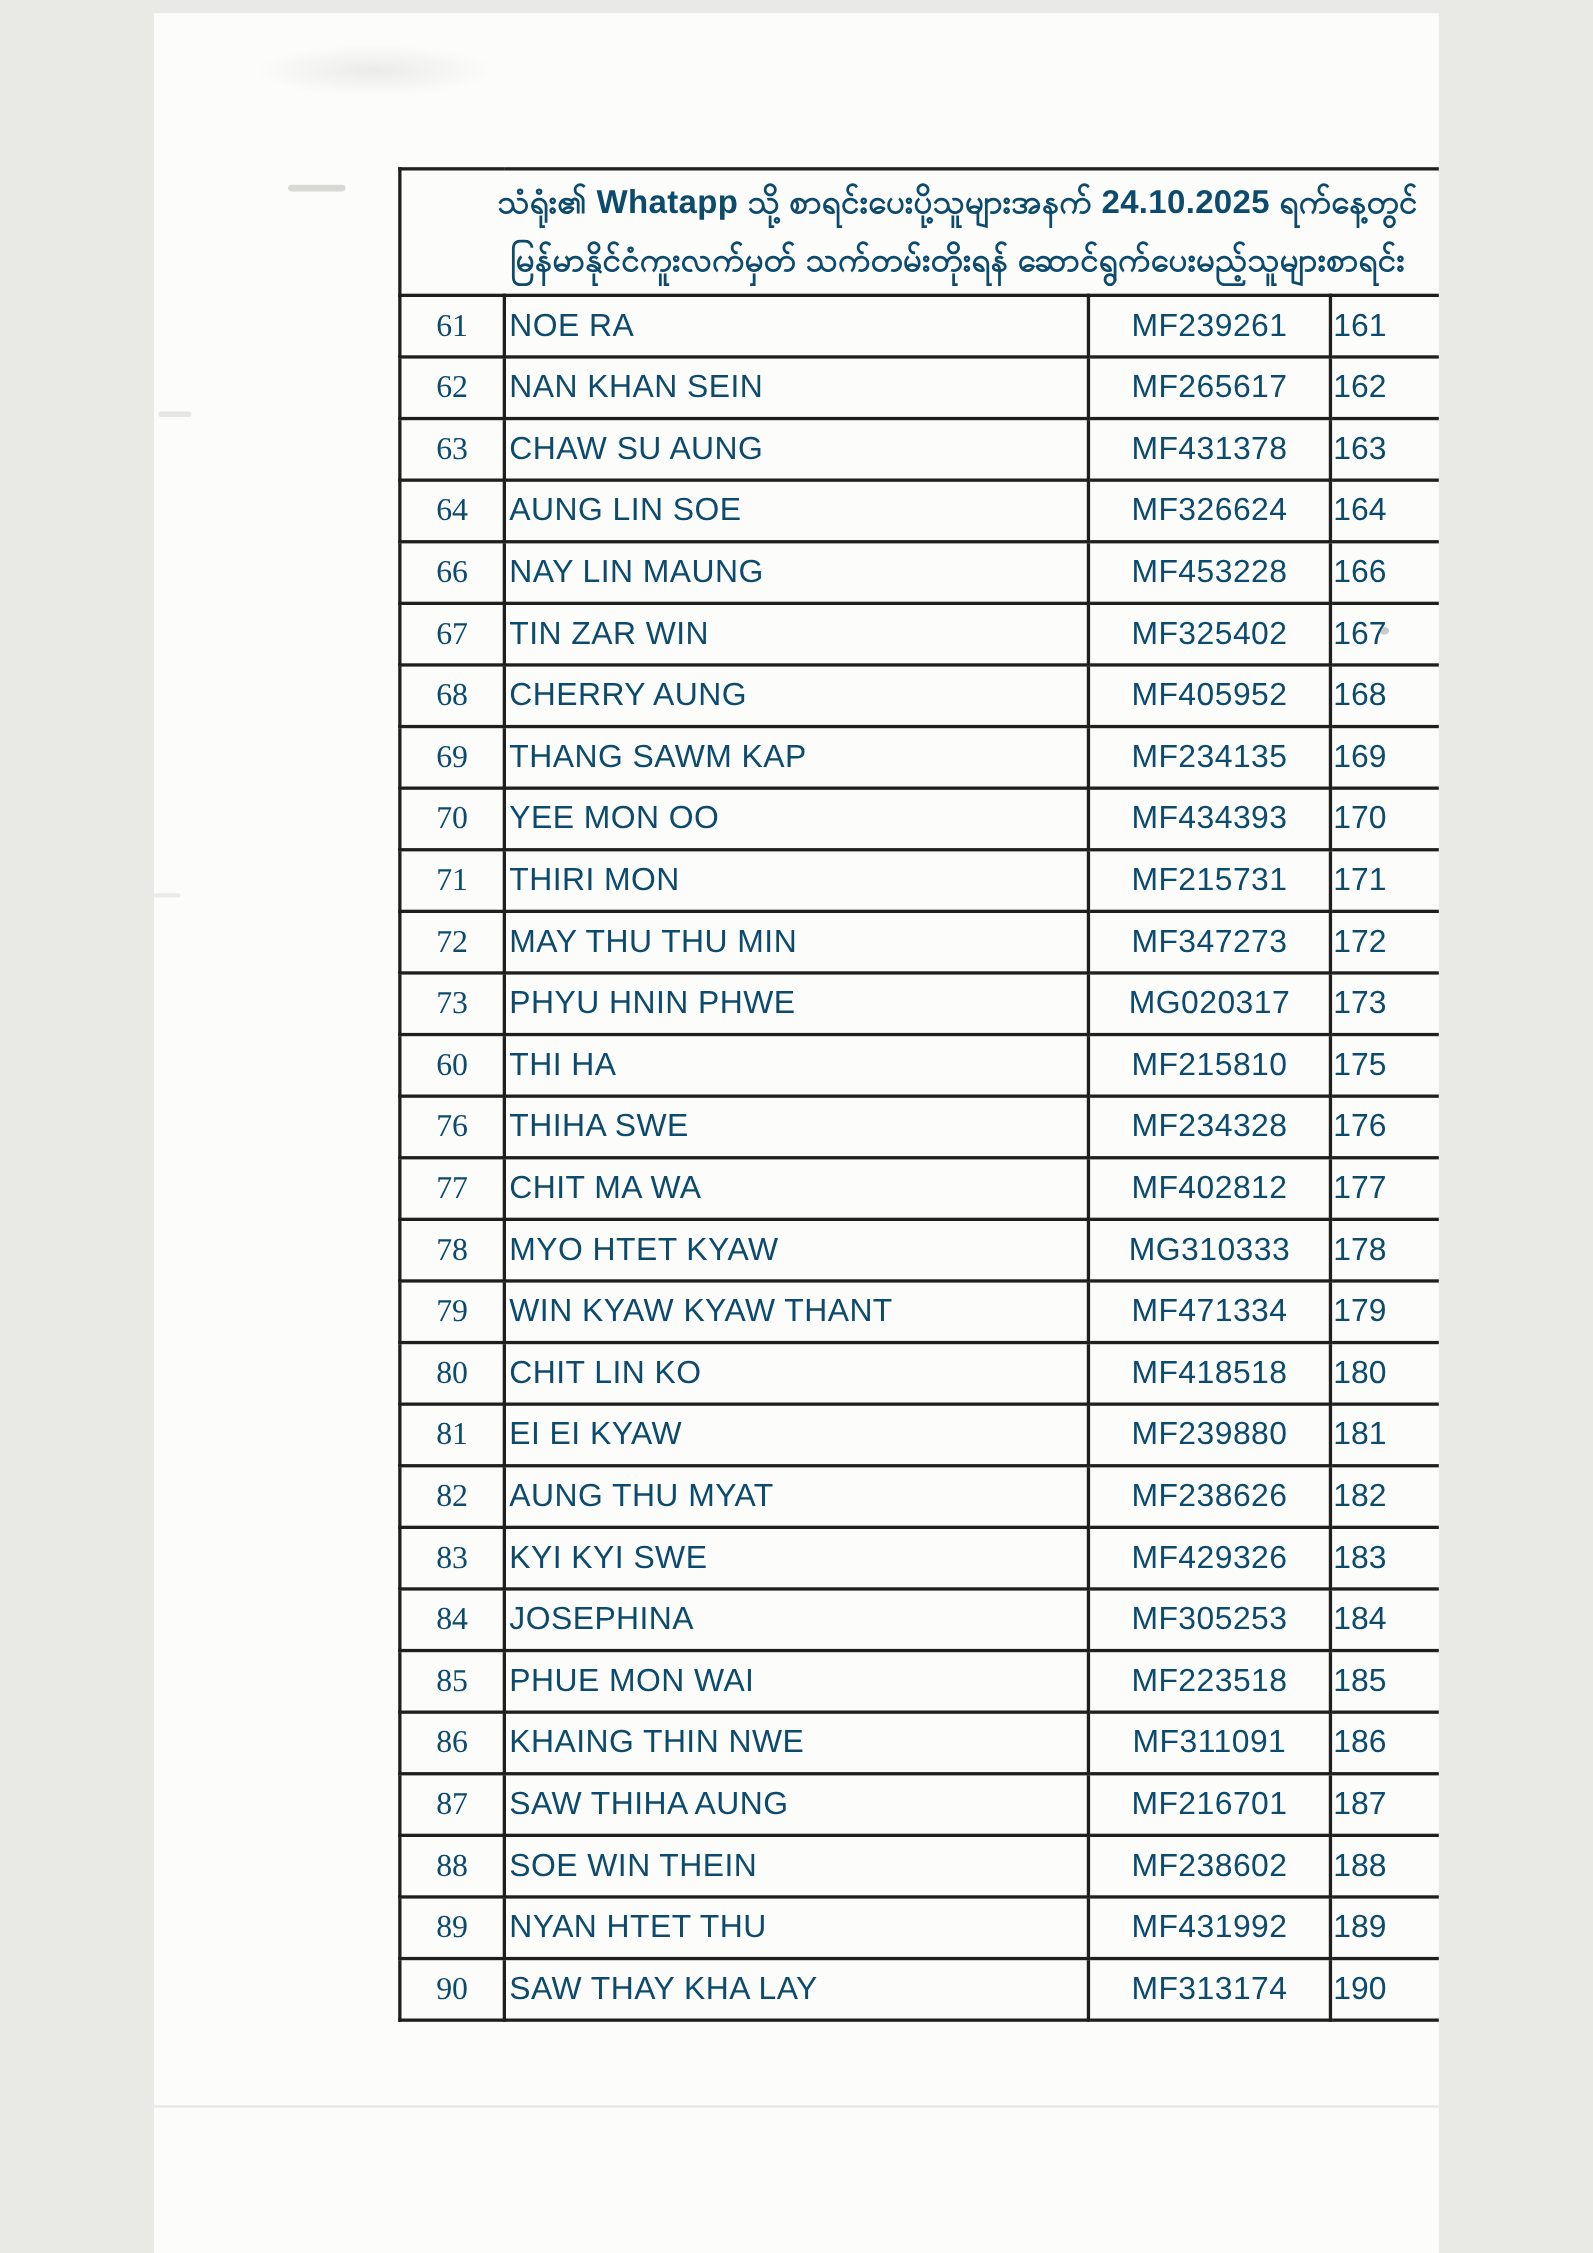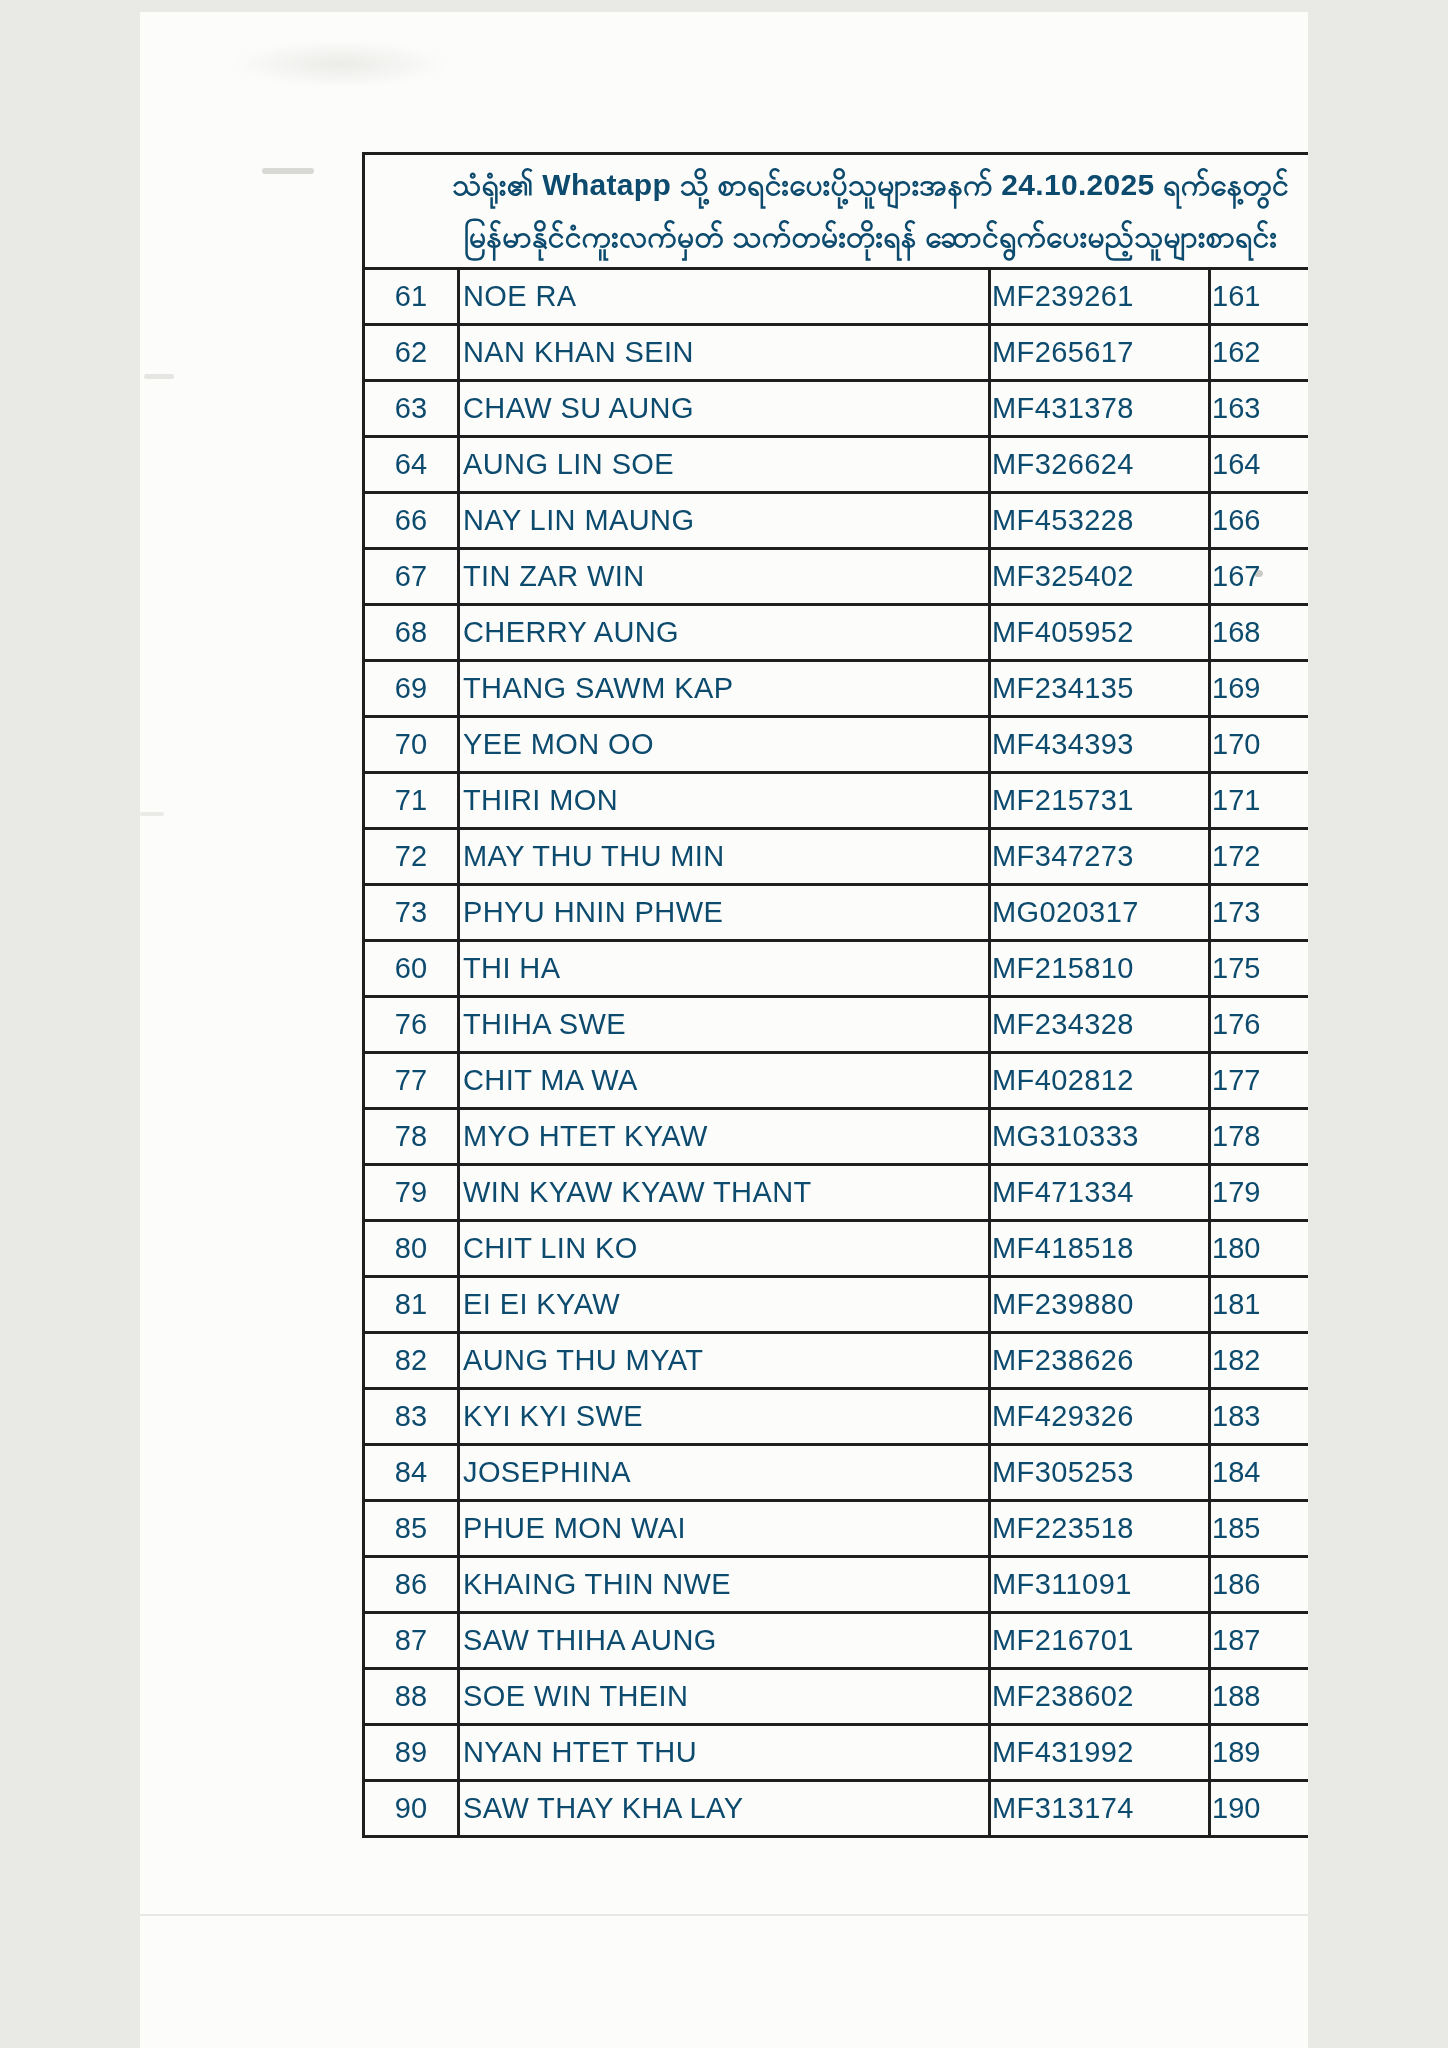--- a/index.html
+++ b/index.html
@@ -45,23 +45,23 @@
     height: 108px;
     text-align: center;
     vertical-align: middle;
     font-weight: bold;
     font-size: 30px;
     line-height: 1.75;
     letter-spacing: 0.3px;
     padding: 2px 8px;
   }
   tr.data-row { height: 56px; }
-  td.no   { text-align: center; font-size: 29px; }
+  td.no   { text-align: center; font-size: 29px; font-family: Liberation Serif, serif; }
   td.name { padding-left: 3px; font-size: 29px; letter-spacing: 0.4px; }
-  td.pp   { text-align: left; font-size: 29px; letter-spacing: 0.4px; }
+  td.pp   { text-align: center; font-size: 29px; letter-spacing: 0.4px; }
   td.seq  { text-align: left; font-size: 29px; }
 </style>
 </head>
 <body>
 
 <div class="page">
 
   <div class="artifact smudge-top"></div>
   <div class="artifact dash-1"></div>
   <div class="artifact dash-2"></div>

